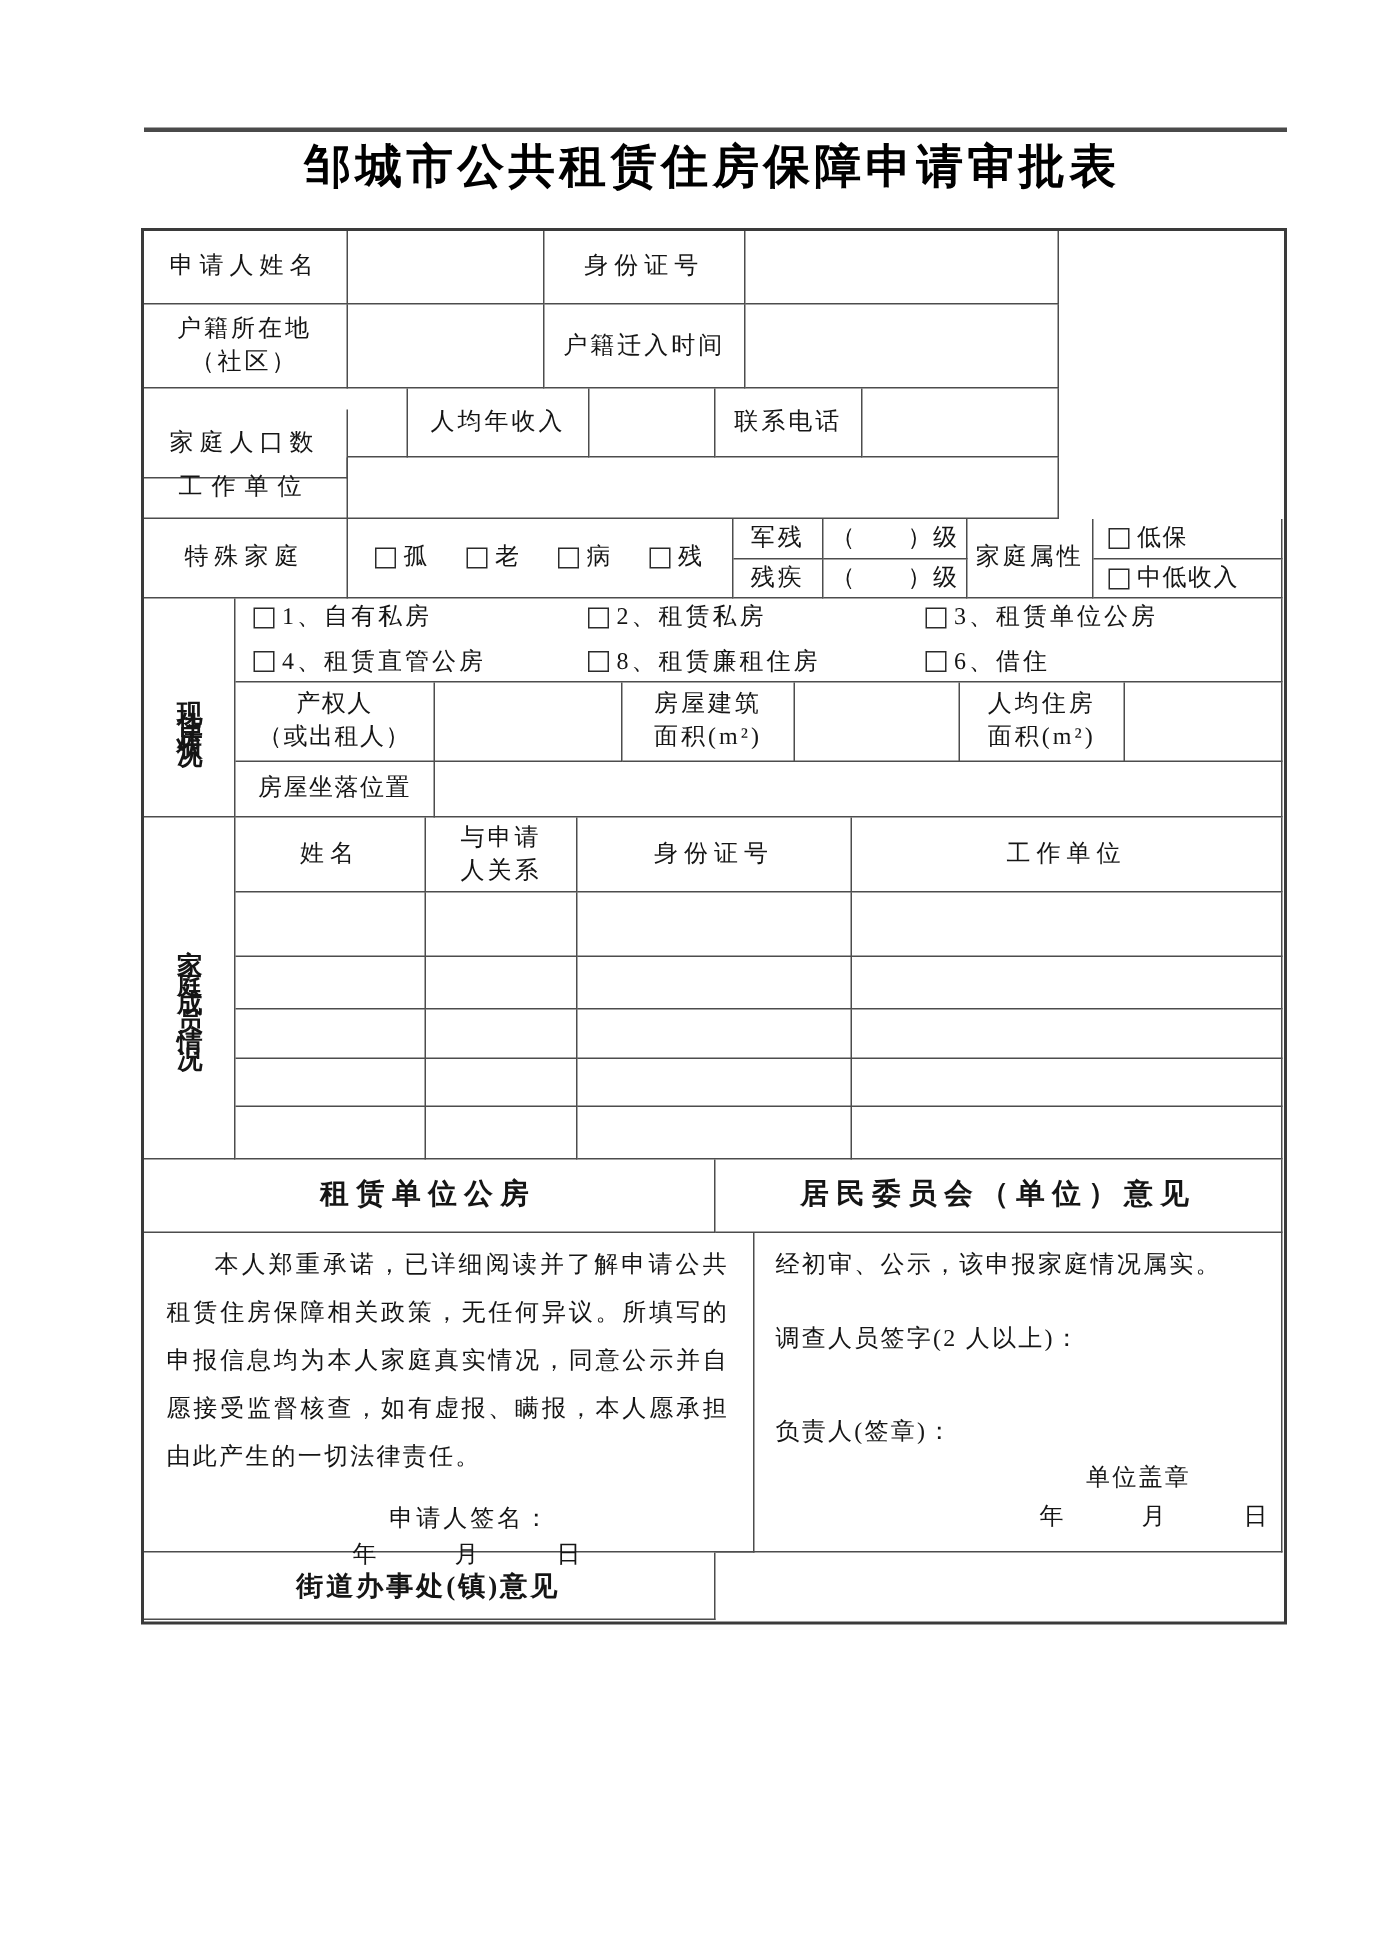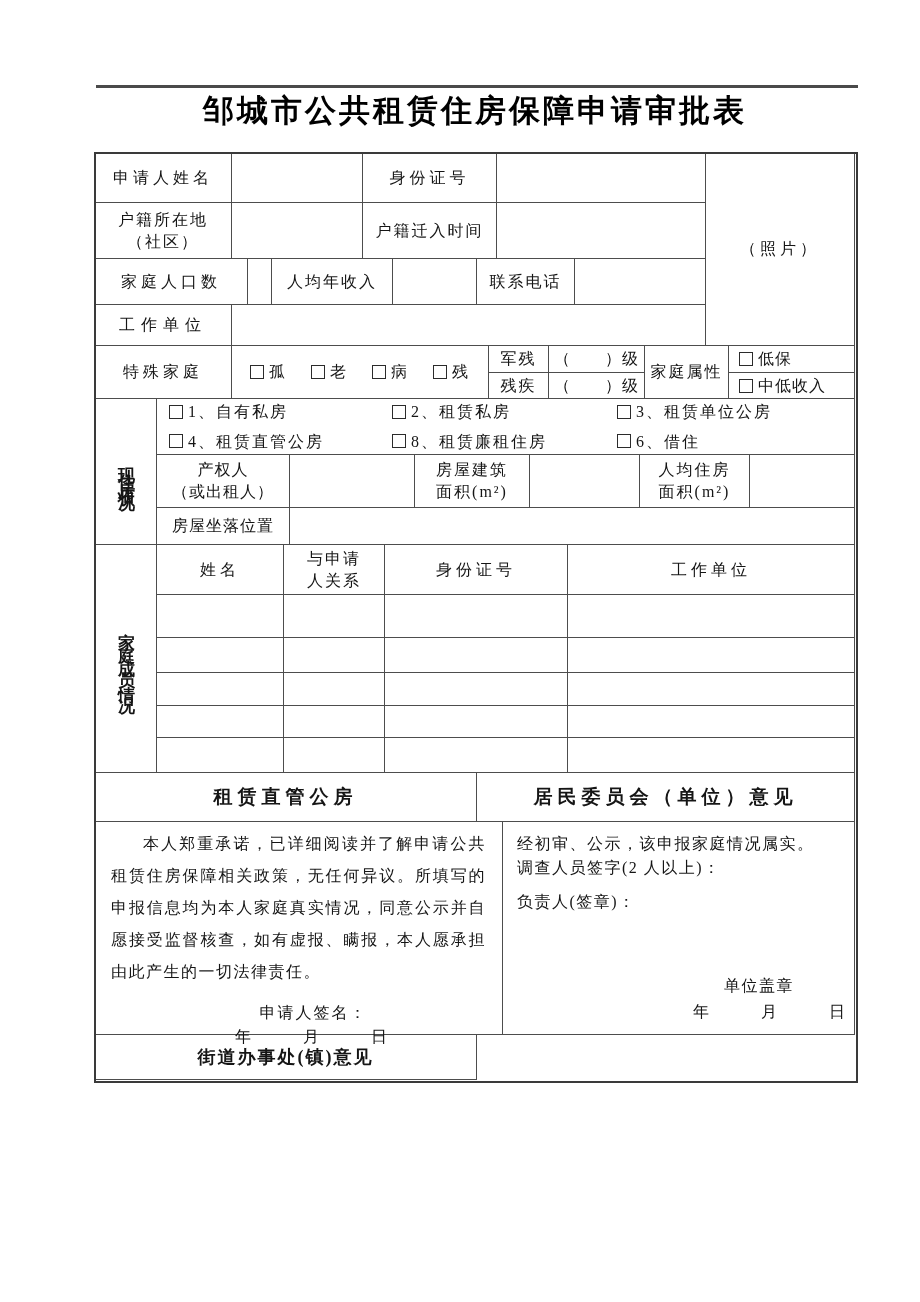--- a/index.html
+++ b/index.html
@@ -47,49 +47,48 @@
   }
   .pbody p{margin:0;text-indent:2em;}
   .sigline{text-align:center;padding-left:30px;line-height:24px;letter-spacing:2px;margin-top:13px;}
   .sigdate{text-align:left;padding-left:124px;line-height:24px;letter-spacing:1px;}
   .cbody{
     display:flex;flex-direction:column;align-items:stretch;
     padding:10px 0 10px 0;text-align:left;font-size:16px;letter-spacing:1.5px;
     white-space:normal;
   }
   .cbody .ln{line-height:24px;padding-left:40px;}
-  .cbody .ln2{}
-  .cbody .ln3{margin-top:10px;}
+  .cbody .ln2{margin-top:25px;}
+  .cbody .ln3{margin-top:38px;}
   .cbody .spacer{flex:1;}
   .cbody .seal{line-height:24px;text-align:right;padding-right:60px;}
   .cbody .cdate{line-height:24px;text-align:right;padding-right:8px;margin-top:2px;letter-spacing:1px;}
 </style>
 </head>
 <body>
 
 <div class="page">
 
   <div class="hrule"></div>
   <h1 class="title">邹城市公共租赁住房保障申请审批表</h1>
 
   <div class="tbl">
 
     <div class="c" style="left:0;top:0;width:137px;height:50px;">申请人姓名</div>
     <div class="c" style="left:137px;top:0;width:131px;height:50px;"></div>
     <div class="c" style="left:268px;top:0;width:134px;height:50px;">身份证号</div>
     <div class="c" style="left:402px;top:0;width:209px;height:50px;"></div>
-    <div class="c" style="left:611px;top:0;width:149px;height:193px;">（照片）</div>
 
     <div class="c" style="left:0;top:50px;width:137px;height:56px;letter-spacing:2px;">户籍所在地
 （社区）</div>
     <div class="c" style="left:137px;top:50px;width:131px;height:56px;"></div>
     <div class="c" style="left:268px;top:50px;width:134px;height:56px;letter-spacing:2px;">户籍迁入时间</div>
     <div class="c" style="left:402px;top:50px;width:209px;height:56px;"></div>
 
-    <div class="c" style="left:0;top:106px;width:153px;height:46px;">家庭人口数</div>
+    <div class="c" style="left:0;top:120px;width:137px;height:46px;">家庭人口数</div>
     <div class="c" style="left:137px;top:106px;width:40px;height:46px;"></div>
     <div class="c" style="left:177px;top:106px;width:121px;height:46px;letter-spacing:2px;">人均年收入</div>
     <div class="c" style="left:298px;top:106px;width:84px;height:46px;"></div>
     <div class="c" style="left:382px;top:106px;width:98px;height:46px;letter-spacing:2px;">联系电话</div>
     <div class="c" style="left:480px;top:106px;width:131px;height:46px;"></div>
 
     <div class="c" style="left:0;top:152px;width:137px;height:41px;letter-spacing:6px;">工作单位</div>
     <div class="c" style="left:137px;top:152px;width:474px;height:41px;"></div>
 
     <div class="c" style="left:0;top:193px;width:137px;height:53px;">特殊家庭</div>
@@ -187,21 +186,21 @@
     <div class="c" style="left:62px;top:553px;width:127px;height:32px;"></div>
     <div class="c" style="left:189px;top:553px;width:101px;height:32px;"></div>
     <div class="c" style="left:290px;top:553px;width:183px;height:32px;"></div>
     <div class="c" style="left:473px;top:553px;width:287px;height:32px;"></div>
 
     <div class="c" style="left:62px;top:585px;width:127px;height:35px;"></div>
     <div class="c" style="left:189px;top:585px;width:101px;height:35px;"></div>
     <div class="c" style="left:290px;top:585px;width:183px;height:35px;"></div>
     <div class="c" style="left:473px;top:585px;width:287px;height:35px;"></div>
 
-    <div class="c secHead" style="left:0;top:620px;width:382px;height:49px;">租赁直管公房</div>
+    <div class="c secHead" style="left:0;top:620px;width:382px;height:49px;">租赁单位公房</div>
     <div class="c secHead" style="left:382px;top:620px;width:378px;height:49px;">居民委员会（单位）意见</div>
 
     <div class="c pbody" style="left:0;top:669px;width:408px;height:213px;">
       <p>本人郑重承诺，已详细阅读并了解申请公共租赁住房保障相关政策，无任何异议。所填写的申报信息均为本人家庭真实情况，同意公示并自愿接受监督核查，如有虚报、瞒报，本人愿承担由此产生的一切法律责任。</p>
       <div class="sigline">申请人签名：</div>
       <div class="sigdate">年　　　月　　　日</div>
     </div>
 
     <div class="c cbody" style="left:382px;top:669px;width:378px;height:213px;">
       <div class="ln">经初审、公示，该申报家庭情况属实。</div>

